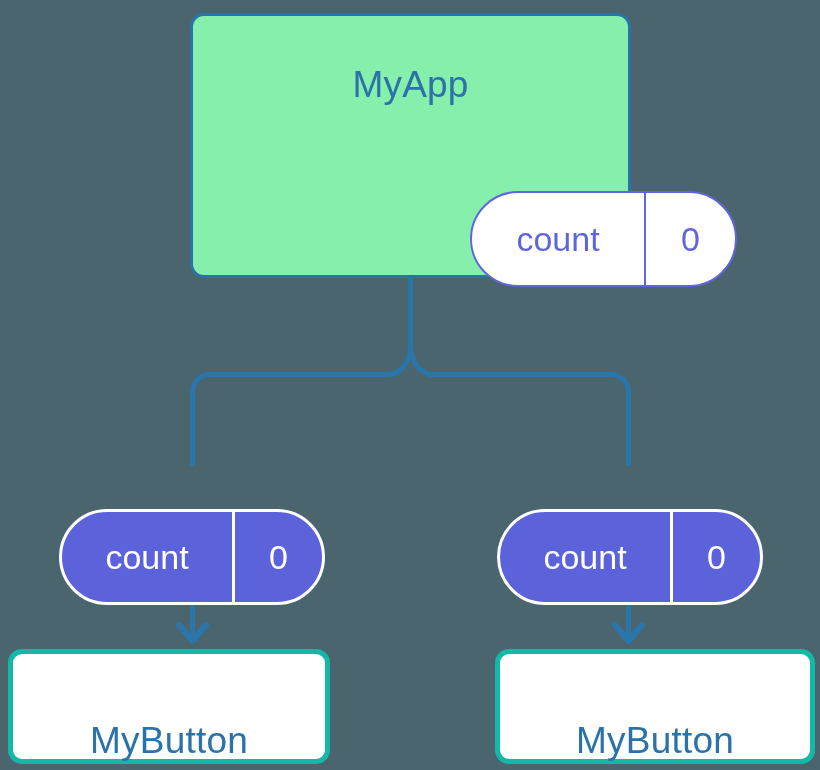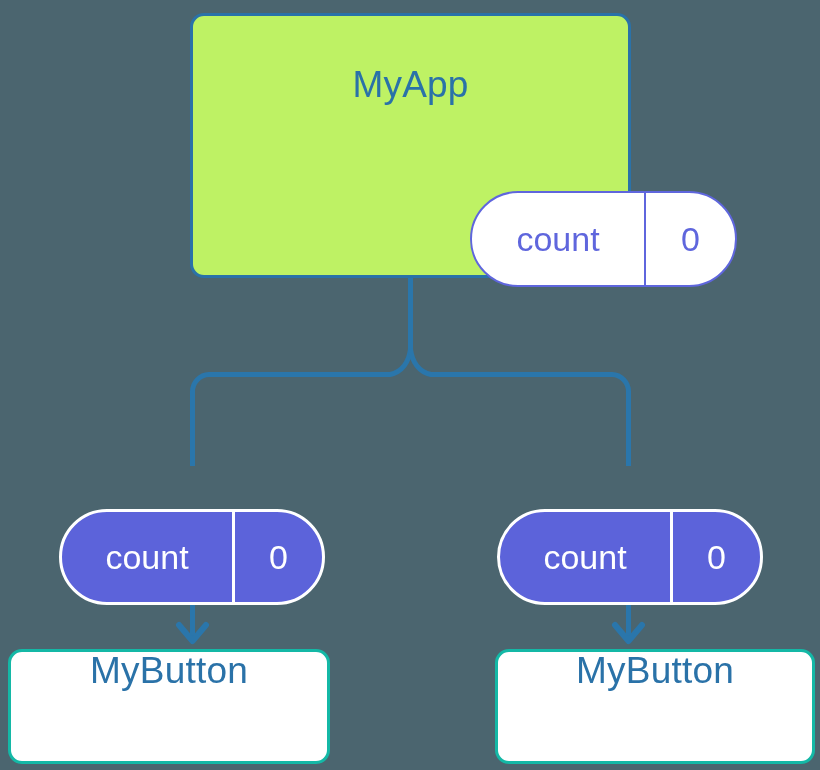--- a/index.html
+++ b/index.html
@@ -23,21 +23,21 @@
     left: 0;
     top: 0;
     width: 820px;
     height: 770px;
     pointer-events: none;
   }
 
   
   .component-card {
     position: absolute;
-    background: #bef264;
+    background: #86efac;
     border: 3px solid #2a72a8;
     border-radius: 14px;
     box-sizing: border-box;
   }
   #myapp-card {
     left: 190px;
     top: 13px;
     width: 441px;
     height: 265px;
   }
@@ -126,25 +126,25 @@
     top: 467px;
     width: 266px;
     height: 96px;
   }
   #state-pill-right .pill-key { width: 173px; }
 
   
   .leaf-card {
     position: absolute;
     background: #ffffff;
-    border: 3px solid #14b8a6;
+    border: 5px solid #14b8a6;
     border-radius: 14px;
     box-sizing: border-box;
     display: flex;
-    align-items: flex-start;
+    align-items: flex-end;
     justify-content: center;
   }
   .leaf-card .component-label {
     font-size: 37px;
     color: #2a72a8;
     line-height: 1;
     letter-spacing: 0.2px;
   }
   #mybutton-left {
     left: 8px;

